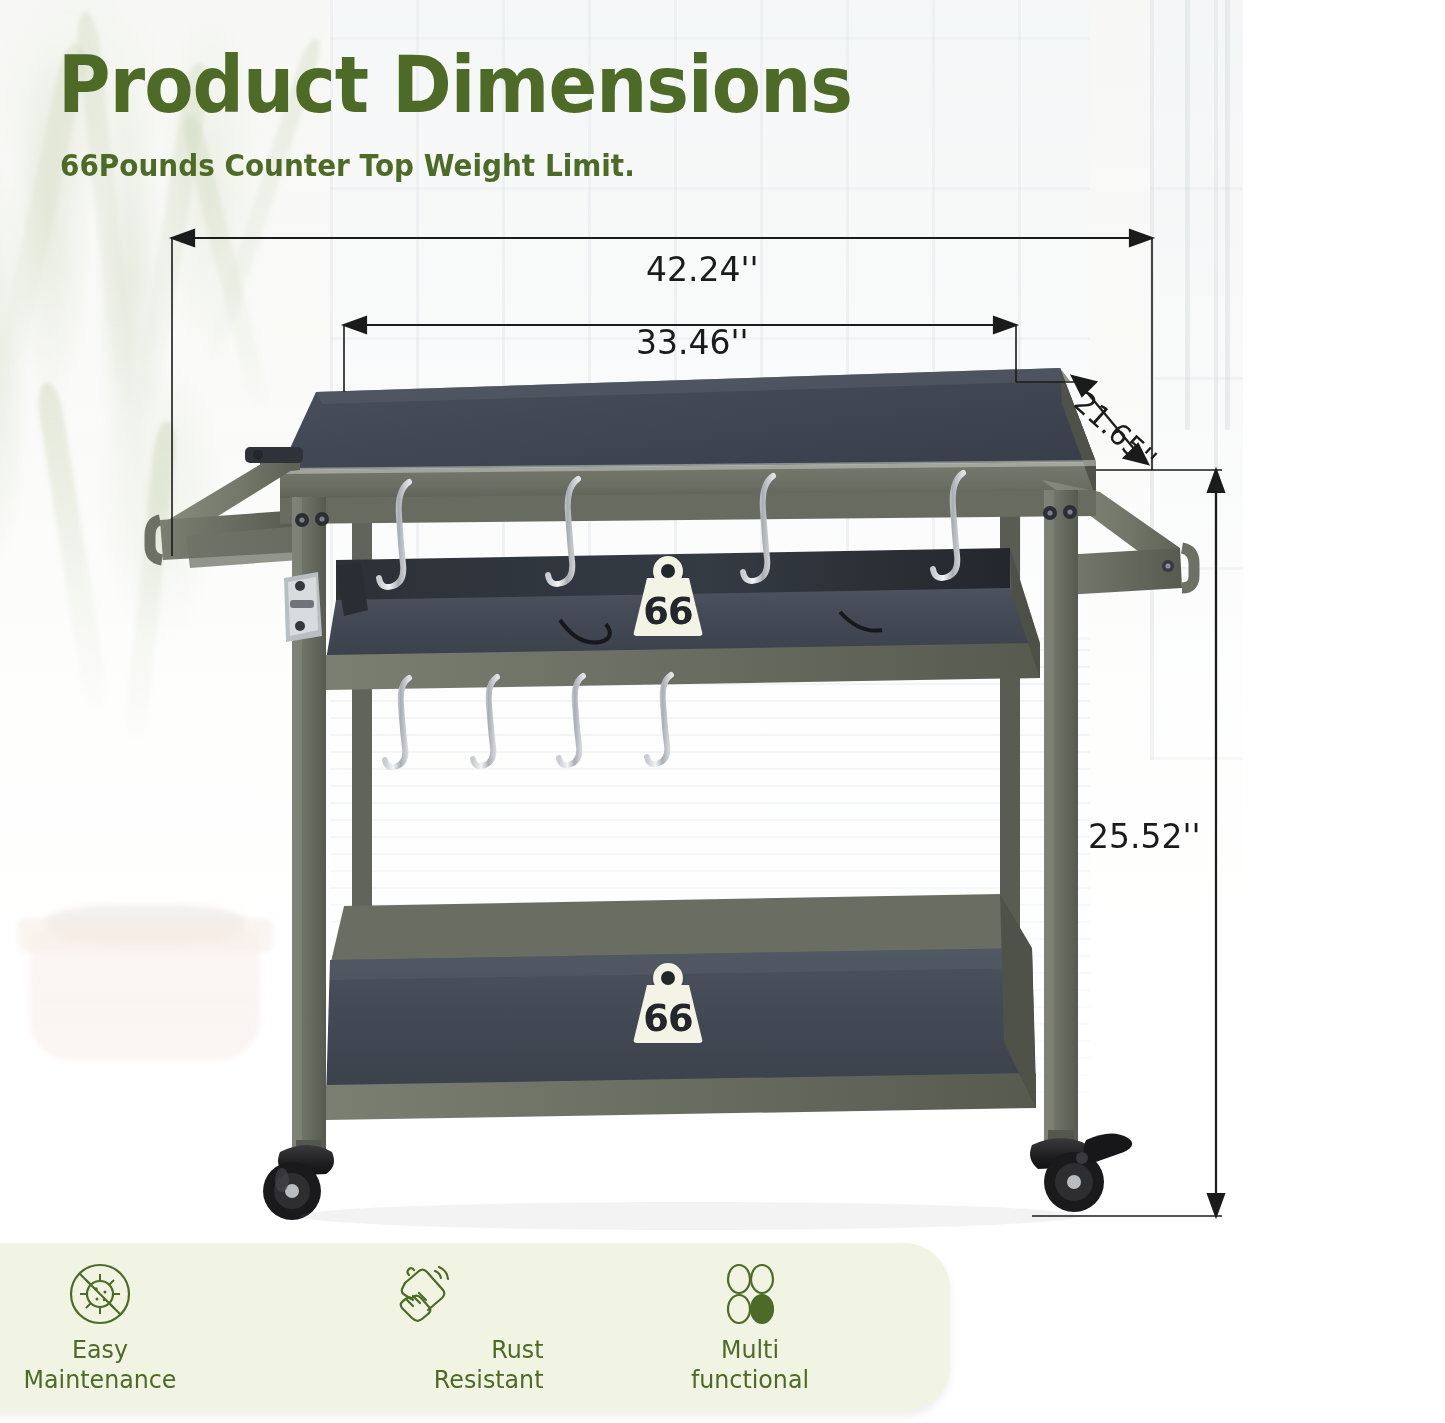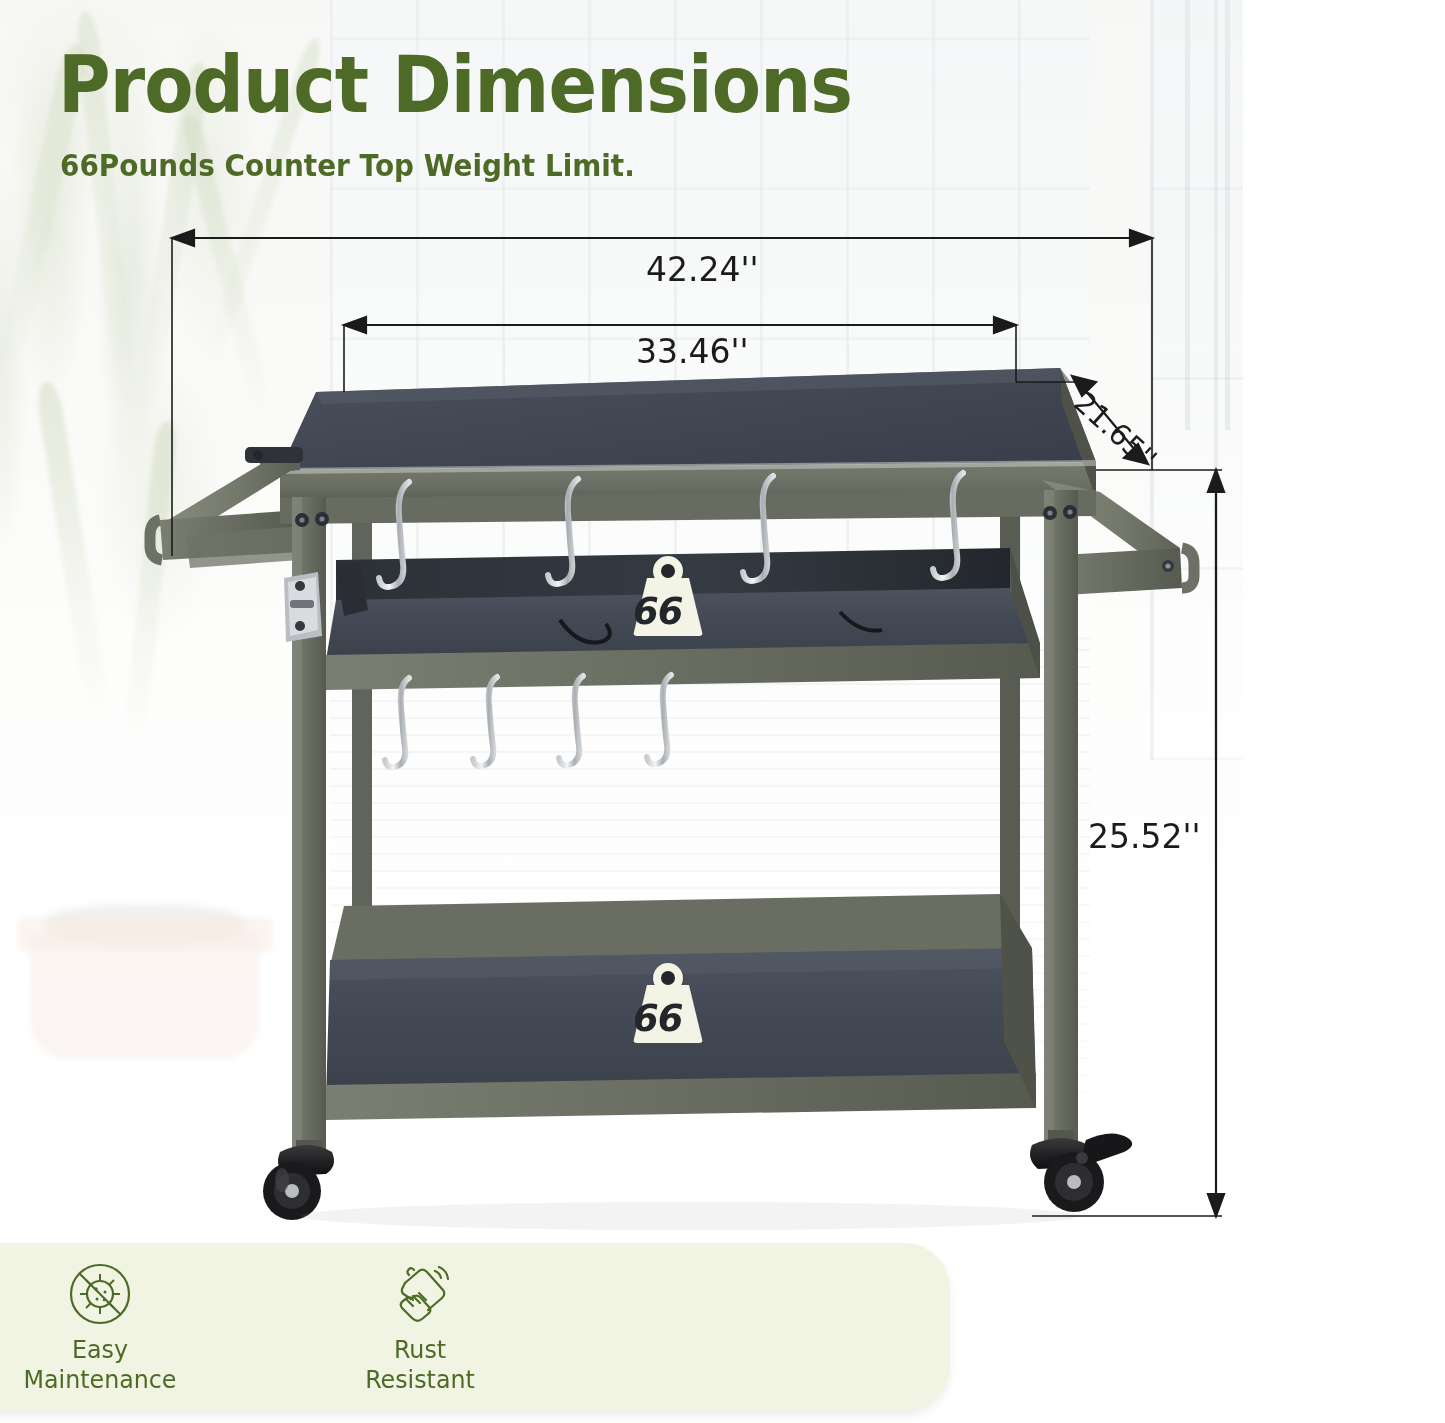--- a/index.html
+++ b/index.html
@@ -92,21 +92,21 @@
     white-space:nowrap;
   }
   .dimtext{
     position:absolute;
     font-family:"DejaVu Sans", sans-serif;
     font-size:33px;
     color:#1b1b1b;
     white-space:nowrap;
   }
   #dim-w-total{left:634px;top:250px;margin-left:12px;}
-  #dim-w-top{left:636px;top:332px;}
+  #dim-w-top{left:636px;top:323px;}
   #dim-depth{left:1090px;top:385px;transform:rotate(42deg);transform-origin:left top;font-size:29px;}
   #dim-height{left:1088px;top:817px;}
 
   
   .cart{position:absolute;left:0;top:0;width:1445px;height:1423px;}
 
   
   .badge{position:absolute;width:70px;height:80px;}
   .badge .ring{
     position:absolute;left:50%;top:0;transform:translateX(-50%);
@@ -120,44 +120,44 @@
   }
   .badge .body{
     position:absolute;left:0;top:22px;width:70px;height:58px;
     background:#f3f3e6;
     clip-path:polygon(20% 0%, 80% 0%, 100% 100%, 0% 100%);
     border-radius:4px;
     box-shadow:0 1px 3px rgba(0,0,0,.25);
   }
   .badge .num{
     position:absolute;left:0;top:34px;width:70px;
+    text-align:center;
     font-family:"DejaVu Sans", sans-serif;
     font-weight:bold;
     font-size:37px;
     color:#23262b;
     letter-spacing:-1px;
-    font-style:italic;
   }
   #badge-mid{left:633px;top:556px;}
   #badge-bot{left:633px;top:963px;}
 
   
   .features{
     position:absolute;left:-40px;top:1243px;
     width:990px;height:168px;
     background:#f1f4e3;
     border-radius:0 46px 46px 0;
     box-shadow:0 5px 10px rgba(0,0,0,.07);
   }
   .feat{
     position:absolute;top:14px;width:260px;text-align:center;
     color:#4d6b26;
   }
   #feat-0{left:10px;}
-  #feat-1{left:330px;}
+  #feat-1{left:330px;text-align:right;}
   #feat-2{left:660px;}
   .feat .ficon{height:74px;display:flex;align-items:center;justify-content:center;}
   .feat .flabel{
     margin-top:4px;
     font-family:"DejaVu Sans", sans-serif;
     font-size:25px;
     line-height:1.18;
     font-weight:normal;
     color:#4d6b26;
     transform:scaleX(.95);
@@ -444,16 +444,30 @@
           <path d="M26,18 q-3,-3 0,-6 q3,-2 5,1"></path>
           <path d="M52,14 q5,2 6,7 M56,10 q8,3 9,12"></path>
         </svg>
       </div>
       <div class="flabel">
         <span>Rust</span><br>
         <span>Resistant</span>
       </div>
     </div>
 
+    <div class="feat" id="feat-2">
+      <div class="ficon">
+        <svg width="74" height="74" viewBox="0 0 74 74" fill="none" stroke="#4d6b26" stroke-width="2.2">
+          <ellipse cx="26" cy="22" rx="11" ry="14"></ellipse>
+          <ellipse cx="49" cy="22" rx="11" ry="14"></ellipse>
+          <ellipse cx="26" cy="52" rx="11" ry="14"></ellipse>
+          <ellipse cx="49" cy="52" rx="11" ry="14" fill="#4d6b26"></ellipse>
+        </svg>
+      </div>
+      <div class="flabel">
+        <span>Multi</span><br>
+        <span>functional</span>
+      </div>
+    </div>
 
   </div>
 
 </div>
 
 </body></html>

